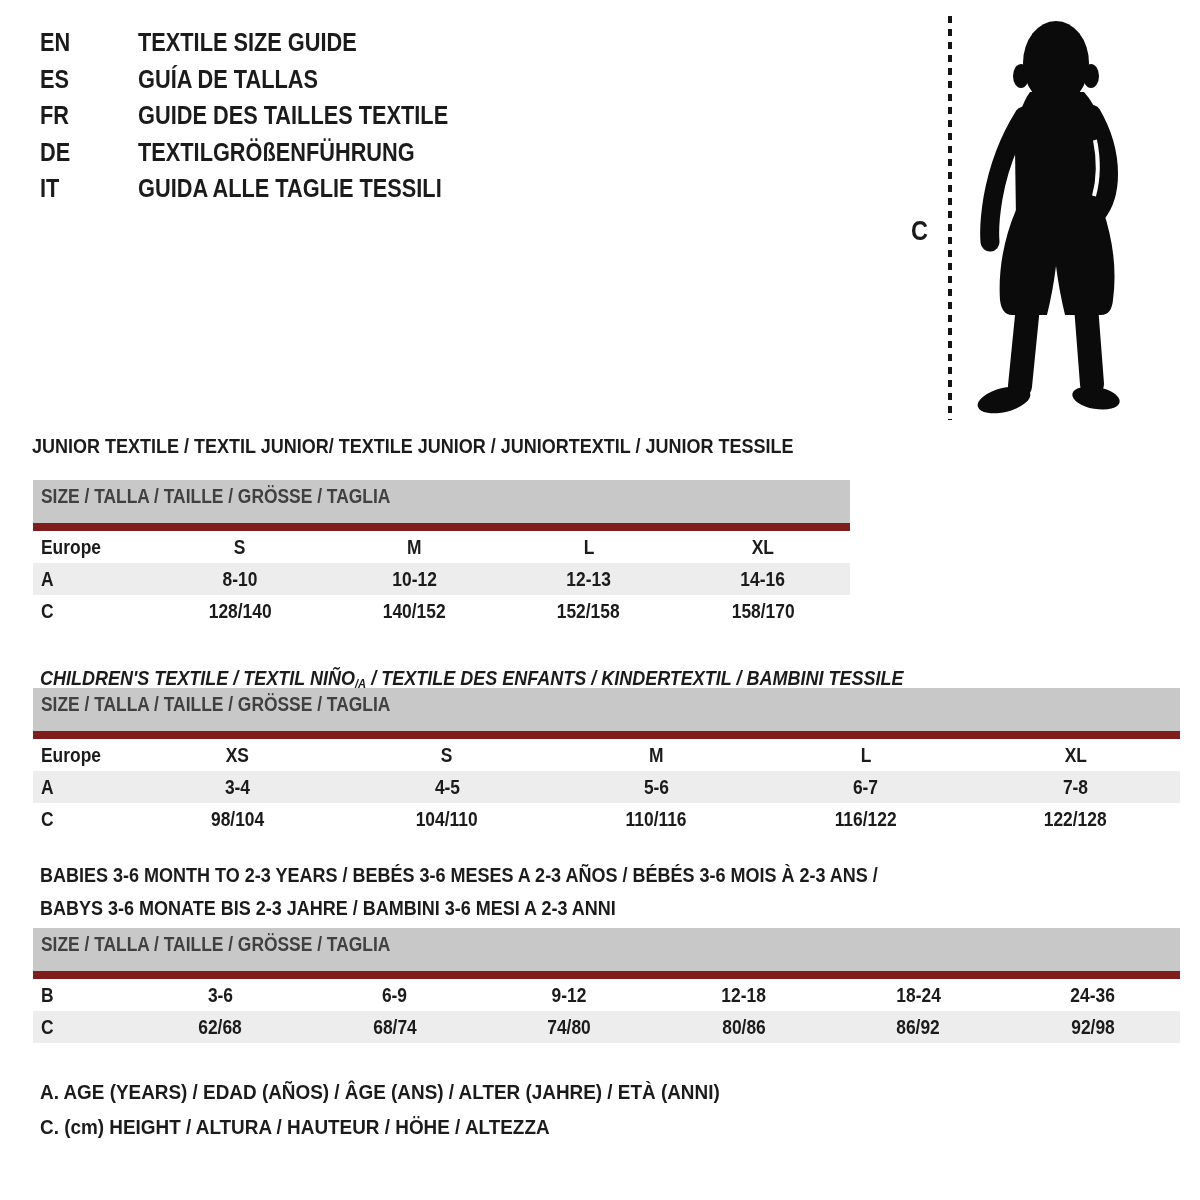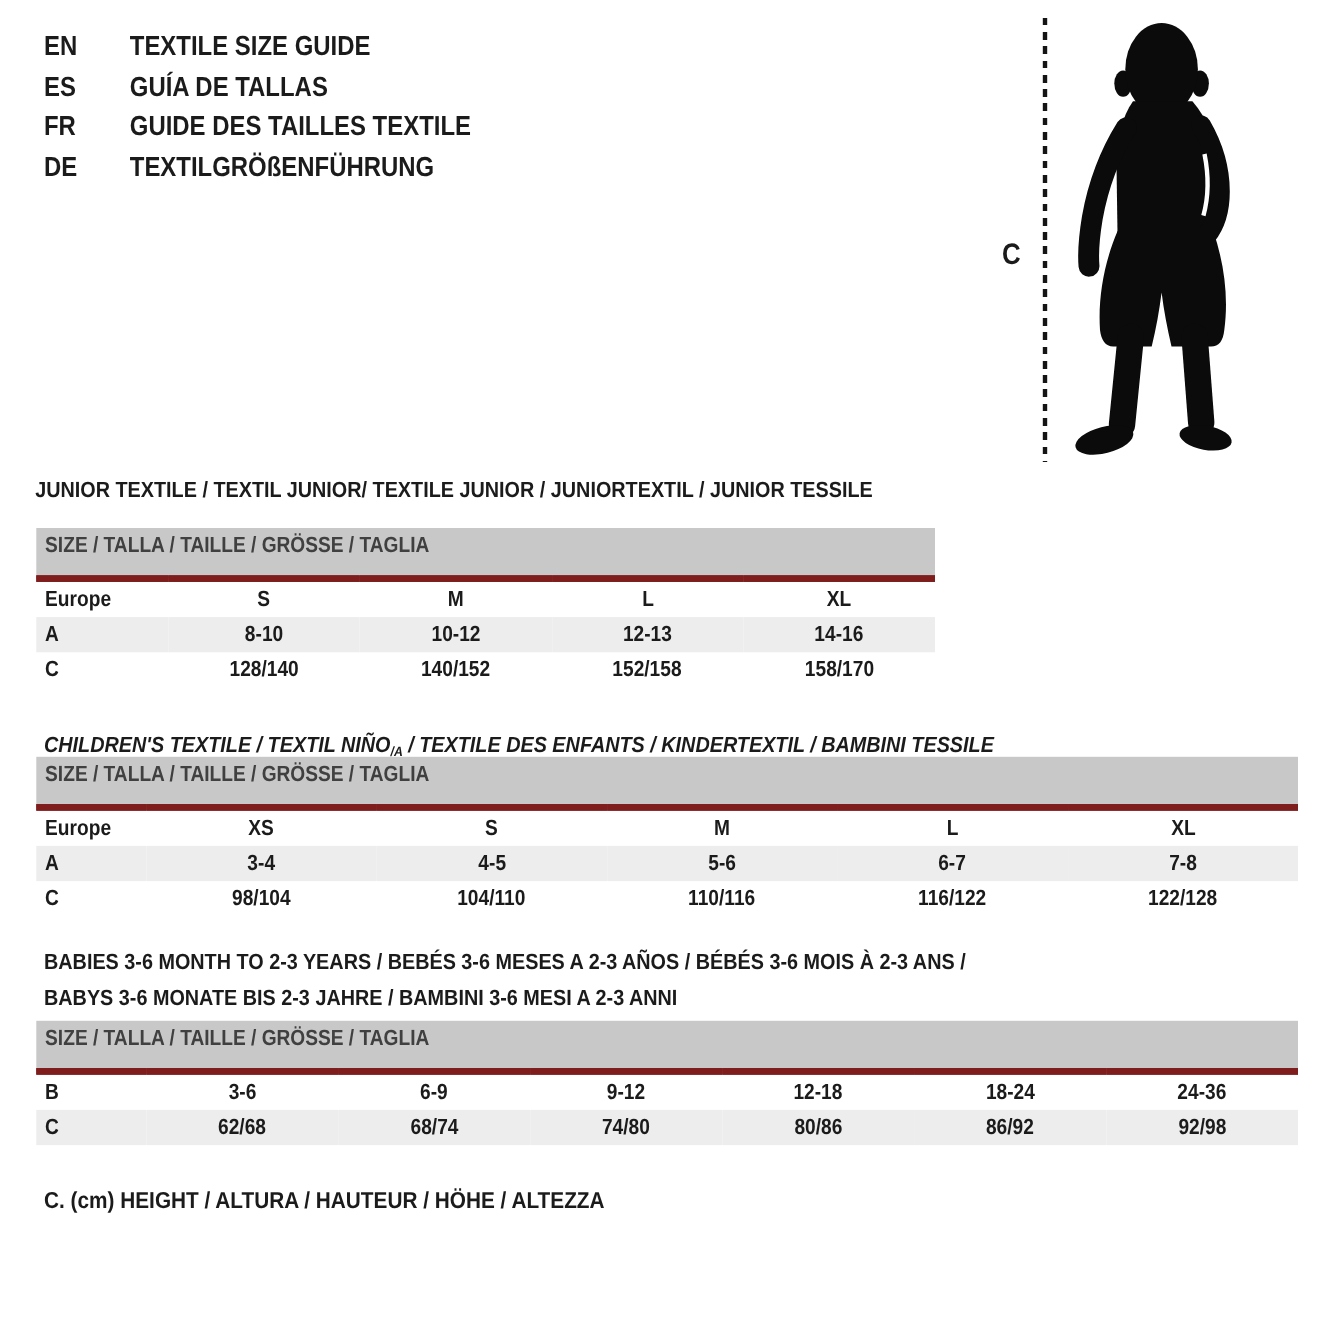--- a/index.html
+++ b/index.html
@@ -13,41 +13,41 @@
   }
   .abs { position:absolute; }
 
   
   .cx  { display:inline-block; transform:scaleX(0.87); transform-origin:0 50%; white-space:nowrap; }
   .cxc { display:inline-block; transform:scaleX(0.87); transform-origin:50% 50%; white-space:nowrap; }
   .cxt { display:inline-block; transform:scaleX(0.90); transform-origin:0 50%; white-space:nowrap; }
 
   
   .lang-block { left:40px; top:24px; }
-  .lang-row { display:flex; line-height:36.5px; font-size:25px; }
+  .lang-row { display:flex; line-height:36.5px; font-size:25px;gap:20px; }
   .lang-code { width:78px; flex:0 0 78px; }
 
   
   .dash-line {
     left:948px; top:16px; width:4px; height:404px;
     background:repeating-linear-gradient(to bottom,#141414 0 7px, transparent 7px 13px);
   }
   .c-label { left:911px; top:216px; font-size:27px; }
   .figure-svg { left:966px; top:18px; }
 
   
   .section-title { font-size:20px; line-height:24px; }
   .sub { font-size:0.62em; vertical-align:-0.28em; }
 
   
   .size-table { border-collapse:collapse; table-layout:fixed; }
   .size-table th.bar {
     background:#c8c8c8; color:#404040; text-align:left;
     font-size:20px; height:33px; padding:0 0 10px 8px;
-    border-bottom:6px solid #7f1d1d; font-weight:bold;
+    border-bottom:8px solid #7f1d1d; font-weight:bold;
   }
   .size-table td {
     font-size:20px; height:32px; padding:0; text-align:center; font-weight:bold;
   }
   .size-table td.lab { text-align:left; padding-left:8px; }
   .size-table tr.shaded td { background:#ededed; }
 
   
   .legend-line { line-height:35px; font-size:21px; }
 </style>
@@ -63,20 +63,24 @@
     <span class="lang-code"><span class="cx">ES</span></span>
     <span><span class="cx">GUÍA DE TALLAS</span></span>
   </div>
   <div class="lang-row">
     <span class="lang-code"><span class="cx">FR</span></span>
     <span><span class="cx">GUIDE DES TAILLES TEXTILE</span></span>
   </div>
   <div class="lang-row">
     <span class="lang-code"><span class="cx">DE</span></span>
     <span><span class="cx">TEXTILGRÖßENFÜHRUNG</span></span>
+  </div>
+  <div class="lang-row">
+    <span class="lang-code"><span class="cx">IT</span></span>
+    <span><span class="cx">GUIDA ALLE TAGLIE TESSILI</span></span>
   </div>
 </div>
 
 <div class="abs dash-line"></div>
 <div class="abs c-label"><span class="cx">C</span></div>
 
 <svg class="abs figure-svg" width="172" height="404" viewBox="0 0 172 404" aria-hidden="true">
   <g fill="#0b0b0b" stroke="#0b0b0b">
 
     <ellipse cx="55" cy="58" rx="8" ry="12" stroke="none"></ellipse>
@@ -226,14 +230,15 @@
       <td><span class="cxc">68/74</span></td>
       <td><span class="cxc">74/80</span></td>
       <td><span class="cxc">80/86</span></td>
       <td><span class="cxc">86/92</span></td>
       <td><span class="cxc">92/98</span></td>
     </tr>
   </tbody>
 </table>
 
 <div class="abs" style="left:40px; top:1074px;">
+  <div class="legend-line"><span class="cxt">A. AGE (YEARS) / EDAD (AÑOS) / ÂGE (ANS) / ALTER (JAHRE) / ETÀ (ANNI)</span></div>
   <div class="legend-line"><span class="cxt">C. (cm) HEIGHT / ALTURA / HAUTEUR / HÖHE / ALTEZZA</span></div>
 </div>
 
 </body></html>

